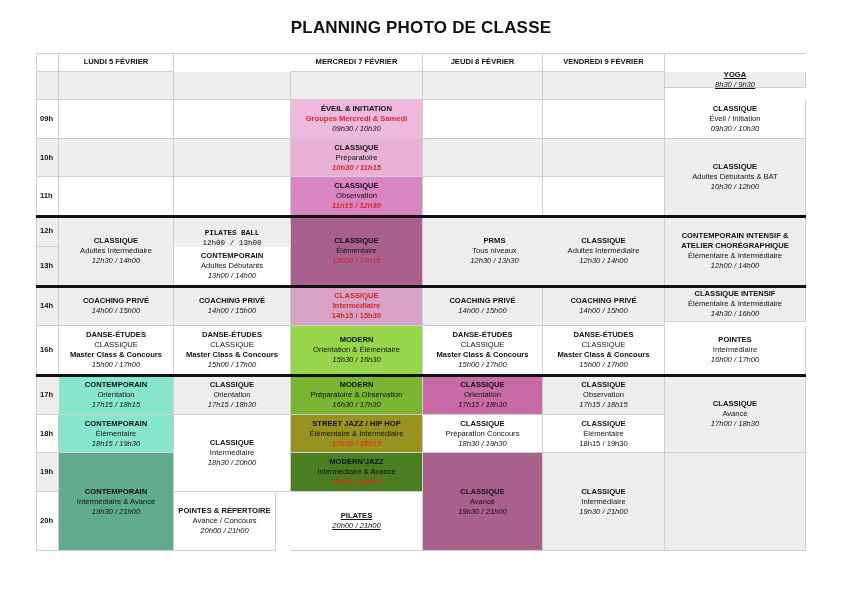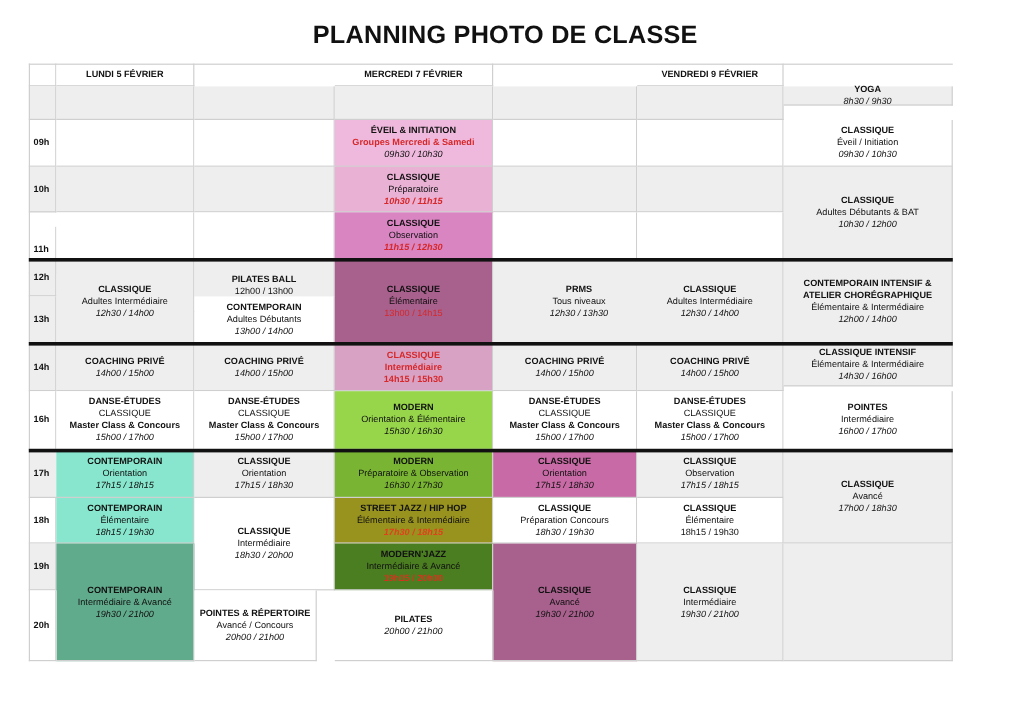--- a/index.html
+++ b/index.html
@@ -1,20 +1,20 @@
 <!DOCTYPE html>
 <html><head>
 <meta charset="utf-8">
 <style>
   html, body { margin:0; padding:0; background:#ffffff; }
   body { width:842px; height:595px; position:relative; overflow:hidden;
          font-family:"Liberation Sans", sans-serif; color:#111; }
   .title { position:absolute; left:0; top:18px; width:842px; text-align:center;
-           font-weight:bold; font-size:21px; letter-spacing:0.2px; }
-  .grid { position:absolute; left:24px; top:53px; width:770px; height:498px; }
+           font-weight:bold; font-size:17px; letter-spacing:0.2px; }
+  .grid { position:absolute; left:36px; top:53px; width:770px; height:498px; }
   .cell { position:absolute; box-sizing:border-box; border-right:1px solid #cfcfcf;
           border-bottom:1px solid #cfcfcf; display:flex; flex-direction:column;
           align-items:center; justify-content:center; text-align:center;
           font-size:7.6px; line-height:10px; }
   .hdr { font-weight:bold; font-size:7.6px; }
   .hour { font-weight:bold; align-items:flex-start; padding-left:4px; }
   .g { background:#eeeeee; }
   .w { background:#ffffff; }
   .b { font-weight:bold; }
   .i { font-style:italic; }
@@ -26,29 +26,30 @@
 </head>
 <body>
 
 <div class="title">PLANNING PHOTO DE CLASSE</div>
 
 <div class="grid">
 
   <div class="cell w hdr" style="left:0;top:0;width:23px;height:19px;"></div>
   <div class="cell w hdr" style="left:23px;top:0;width:115px;height:19px;">LUNDI 5 FÉVRIER</div>
   <div class="cell w hdr" style="left:255px;top:0;width:132px;height:19px;">MERCREDI 7 FÉVRIER</div>
+  <div class="cell w hdr" style="left:387px;top:0;width:120px;height:19px;">JEUDI 8 FÉVRIER</div>
   <div class="cell w hdr" style="left:507px;top:0;width:122px;height:19px;">VENDREDI 9 FÉVRIER</div>
 
   <div class="cell g" style="left:0;top:19px;width:23px;height:28px;"></div>
   <div class="cell g" style="left:23px;top:19px;width:115px;height:28px;"></div>
   <div class="cell g" style="left:138px;top:19px;width:117px;height:28px;"></div>
   <div class="cell g" style="left:255px;top:19px;width:132px;height:28px;"></div>
   <div class="cell g" style="left:387px;top:19px;width:120px;height:28px;"></div>
   <div class="cell g" style="left:507px;top:19px;width:122px;height:28px;"></div>
-  <div class="cell g" style="left:629px;top:19px;width:141px;height:16px;">
+  <div class="cell g" style="left:629px;top:19px;width:141px;height:16px;text-decoration:underline;">
     <span class="b">YOGA</span>
     <span class="i">8h30 / 9h30</span>
   </div>
 
   <div class="cell w hour" style="left:0;top:47px;width:23px;height:39px;">09h</div>
   <div class="cell w" style="left:23px;top:47px;width:115px;height:39px;"></div>
   <div class="cell w" style="left:138px;top:47px;width:117px;height:39px;"></div>
   <div class="cell" style="left:255px;top:47px;width:132px;height:39px;background:#efb9dd;">
     <span class="b">ÉVEIL &amp; INITIATION</span>
     <span class="b red">Groupes Mercredi &amp; Samedi</span>
@@ -71,39 +72,39 @@
     <span class="i b red">10h30 / 11h15</span>
   </div>
   <div class="cell g" style="left:387px;top:86px;width:120px;height:38px;"></div>
   <div class="cell g" style="left:507px;top:86px;width:122px;height:38px;"></div>
   <div class="cell g" style="left:629px;top:86px;width:141px;height:77px;">
     <span class="b">CLASSIQUE</span>
     <span>Adultes Débutants &amp; BAT</span>
     <span class="i">10h30 / 12h00</span>
   </div>
 
-  <div class="cell w hour" style="left:0;top:124px;width:23px;height:39px;margin-top:12px;">11h</div>
+  <div class="cell w hour" style="left:0;top:124px;width:23px;height:39px;">11h</div>
   <div class="cell w" style="left:23px;top:124px;width:115px;height:39px;"></div>
   <div class="cell w" style="left:138px;top:124px;width:117px;height:39px;"></div>
   <div class="cell" style="left:255px;top:124px;width:132px;height:39px;background:#d985c2;">
     <span class="b">CLASSIQUE</span>
     <span>Observation</span>
     <span class="i b red">11h15 / 12h30</span>
   </div>
   <div class="cell w" style="left:387px;top:124px;width:120px;height:39px;"></div>
   <div class="cell w" style="left:507px;top:124px;width:122px;height:39px;"></div>
 
   <div class="cell g hour" style="left:0;top:163px;width:23px;height:31px;">12h</div>
   <div class="cell g hour" style="left:0;top:194px;width:23px;height:39px;">13h</div>
   <div class="cell g" style="left:23px;top:163px;width:115px;height:70px;">
     <span class="b">CLASSIQUE</span>
     <span>Adultes Intermédiaire</span>
     <span class="i">12h30 / 14h00</span>
   </div>
-  <div class="cell g" style="left:138px;top:163px;width:117px;height:44px;">
+  <div class="cell g" style="left:138px;top:163px;width:117px;height:44px;font-family:Liberation Mono, monospace;">
     <span class="b">PILATES BALL</span>
     <span>12h00 / 13h00</span>
   </div>
   <div class="cell w" style="left:138px;top:194px;width:117px;height:39px;">
     <span class="b">CONTEMPORAIN</span>
     <span>Adultes Débutants</span>
     <span class="i">13h00 / 14h00</span>
   </div>
   <div class="cell" style="left:255px;top:163px;width:132px;height:70px;background:#a8608d;">
     <span class="b">CLASSIQUE</span>
@@ -272,21 +273,21 @@
     <span class="i">19h30 /  21h00</span>
   </div>
   <div class="cell g" style="left:629px;top:400px;width:141px;height:98px;"></div>
 
   <div class="cell w hour" style="left:0;top:439px;width:23px;height:59px;">20h</div>
   <div class="cell w" style="left:138px;top:439px;width:102px;height:59px;">
     <span class="b">POINTES  &amp; RÉPERTOIRE</span>
     <span>Avancé / Concours</span>
     <span class="i">20h00 / 21h00</span>
   </div>
-  <div class="cell w" style="left:255px;top:439px;width:132px;height:59px;">
+  <div class="cell w" style="left:255px;top:439px;width:132px;height:59px;text-decoration:underline;">
     <span class="b">PILATES</span>
     <span class="i">20h00 / 21h00</span>
   </div>
 
   <div class="gridborder"></div>
 
   <div class="thick" style="top:162px;"></div>
   <div class="thick" style="top:232px;"></div>
   <div class="thick" style="top:321px;"></div>
 </div>

